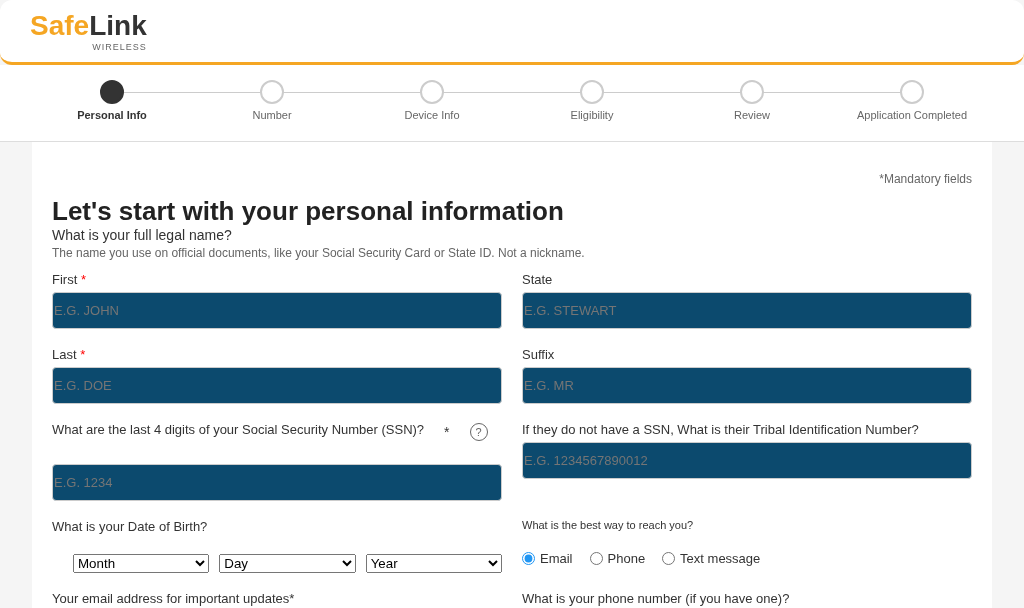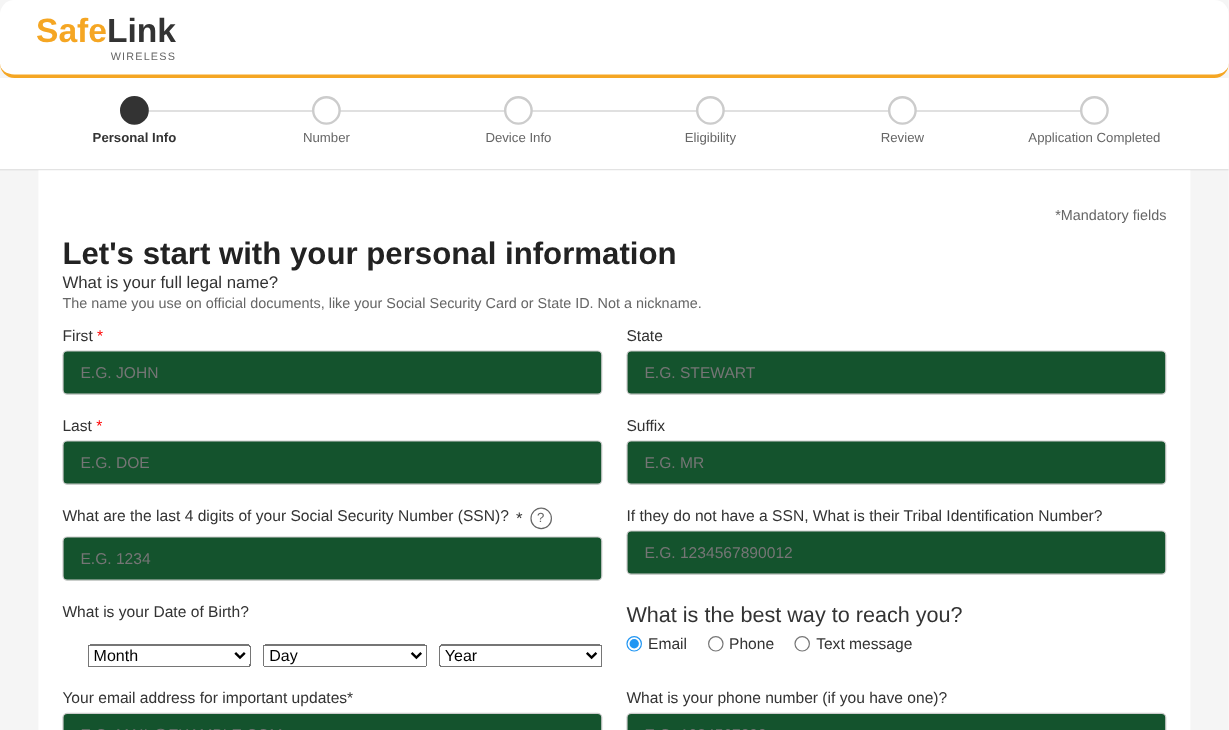--- a/index.html
+++ b/index.html
@@ -86,49 +86,49 @@
       display: flex;
       gap: 20px;
       margin-bottom: 18px;
     }
     .form-group { display: flex; flex-direction: column; flex: 1; }
     .form-group label { font-size: 13px; margin-bottom: 5px; }
     .form-group label span.req { color: red; }
     .form-group input, .form-group select {
       border: 1px solid #ccc;
       border-radius: 4px;
-      padding: 10px 14px;
+      padding: 10px 1px;
       font-size: 13px;
       color: #999;
-      background: #14532d;
+      background: #0c4a6e;
       width: 100%;
     }
 
     .ssn-row {
       display: flex;
       gap: 20px;
       margin-bottom: 18px;
       align-items: flex-start;
     }
-    .ssn-label-row { display: flex; align-items: center; gap: 6px; margin-bottom: 5px; }
+    .ssn-label-row { display: flex; align-items: center; gap: 20px; margin-bottom: 22px; }
     .info-icon {
       display: inline-flex;
       align-items: center;
       justify-content: center;
       width: 18px;
       height: 18px;
       border-radius: 50%;
       border: 1px solid #666;
       font-size: 11px;
       color: #666;
       cursor: pointer;
     }
     .dob-row { display: flex; gap: 10px; align-items: center; margin-left: 21px; }
     .dob-select { flex: 1; }
-    .contact-label { font-size: 18px; margin-bottom: 6px; }
+    .contact-label { font-size: 11px; margin-bottom: 20px; }
     .radio-group { display: flex; gap: 17px; align-items: center; }
     .radio-item { display: flex; align-items: center; gap: 5px; font-size: 13px; }
     .radio-item input[type="radio"] { accent-color: #2196f3; }
 
     .bottom-row {
       display: flex;
       gap: 20px;
       margin-bottom: 20px;
     }
 

